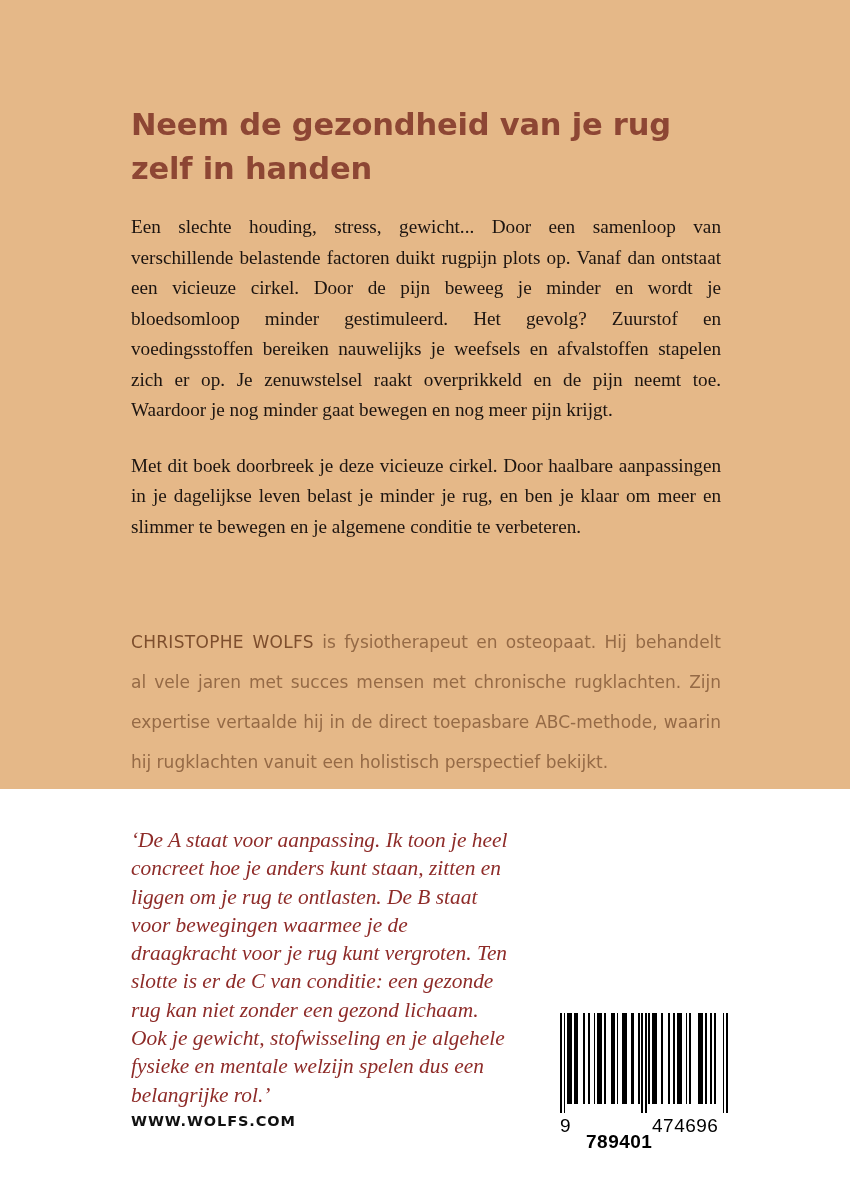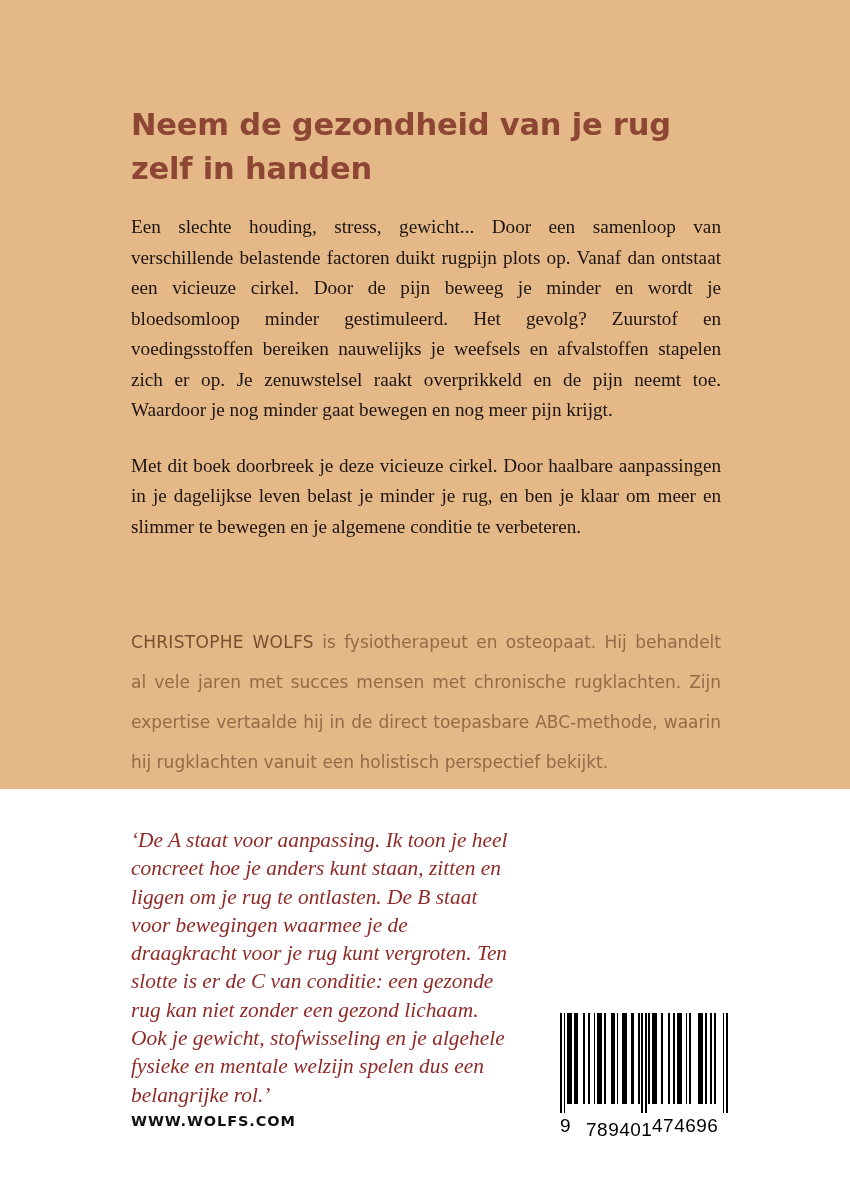--- a/index.html
+++ b/index.html
@@ -150,21 +150,22 @@
     letter-spacing: 0.5px;
   }
   .barcode-digits .d-left {
     position: absolute;
     left: 0px;
     top: 2px;
   }
   .barcode-digits .d-mid {
     position: absolute;
     left: 26px;
-    top: 6px;
+    top: 18px;
+    font-weight: bold;
   }
   .barcode-digits .d-right {
     position: absolute;
     left: 92px;
     top: 2px;
   }
 </style>
 </head>
 <body>
 

